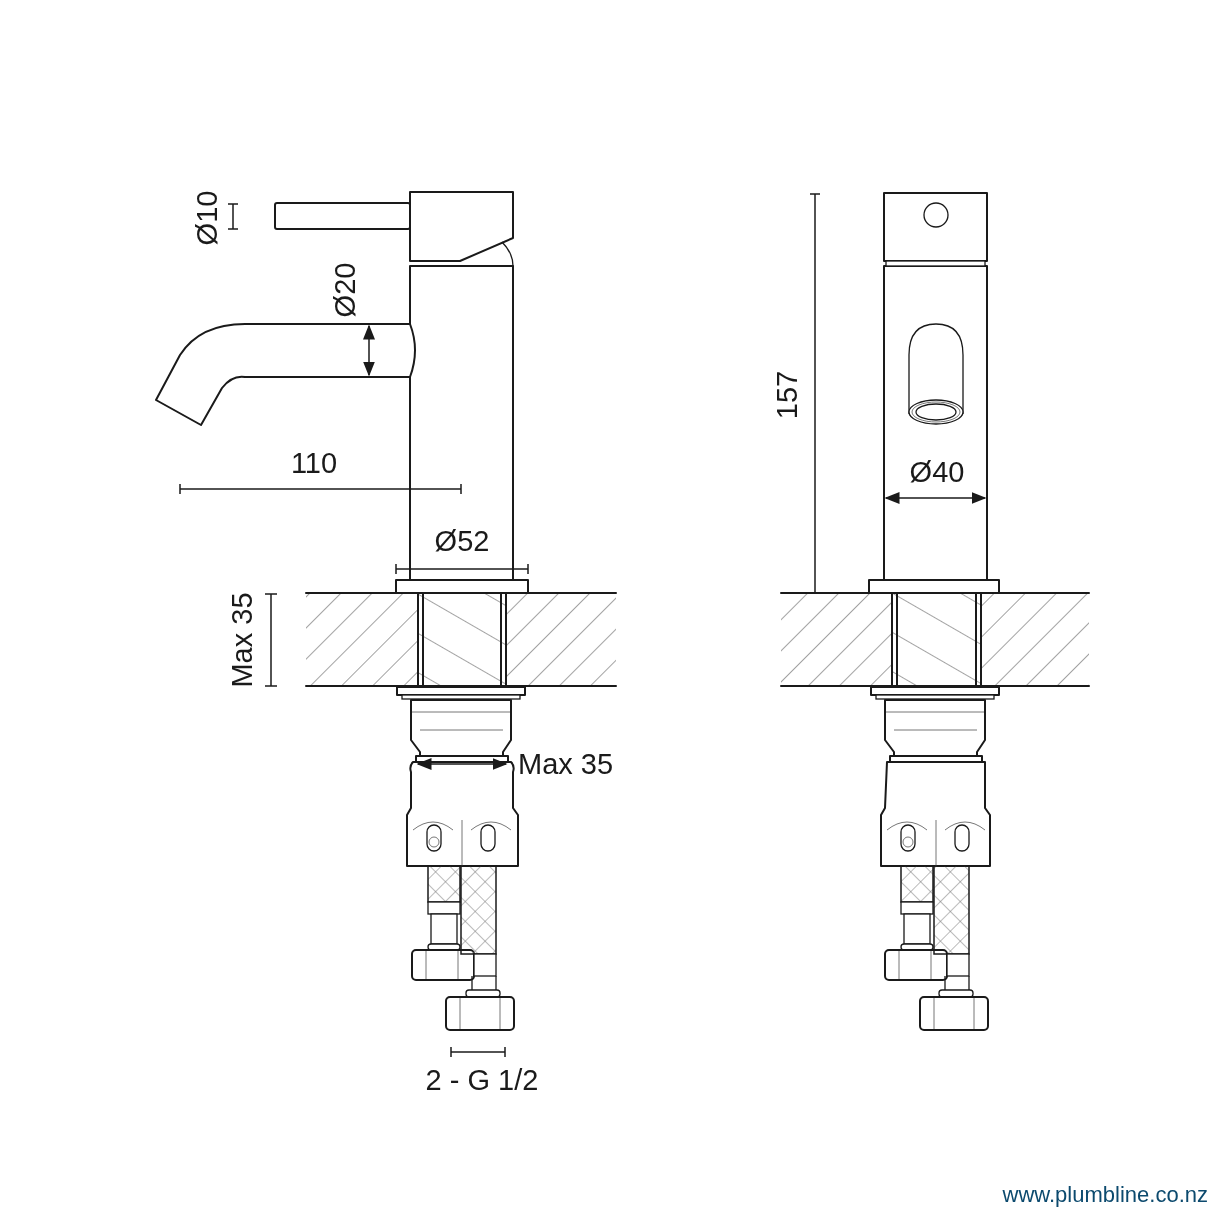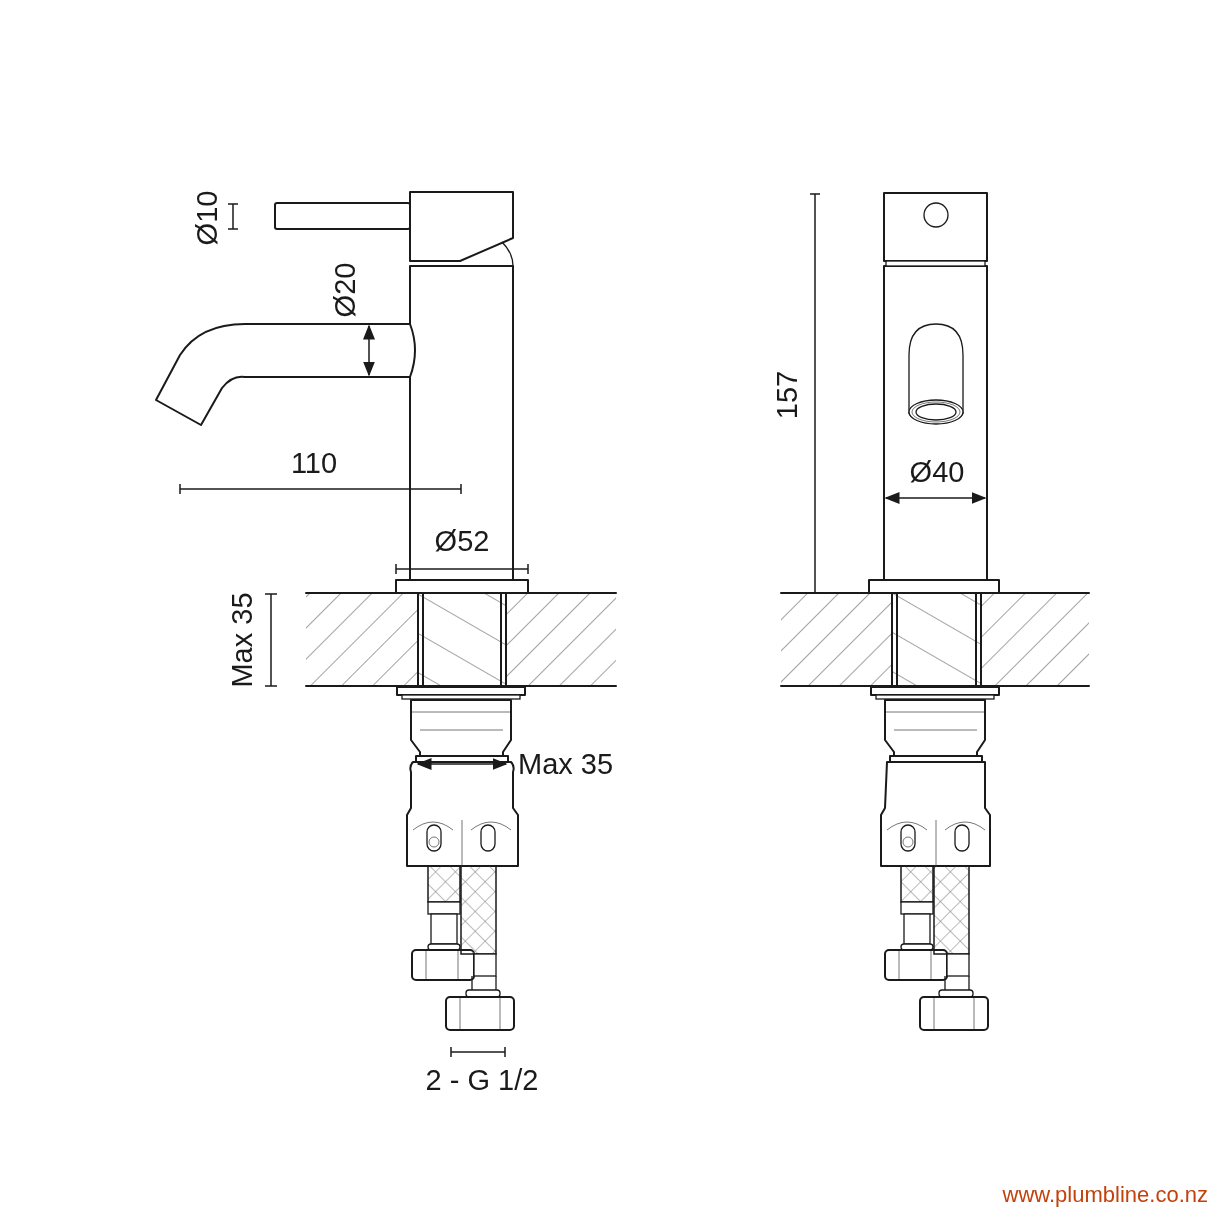--- a/index.html
+++ b/index.html
@@ -5,21 +5,21 @@
     html, body { margin: 0; padding: 0; background: #ffffff; }
     body { width: 1220px; height: 1220px; position: relative; overflow: hidden;
            font-family: "Liberation Sans", "DejaVu Sans", sans-serif; color: #1a1a1a; }
     svg#drawing { position: absolute; left: 0; top: 0; width: 1220px; height: 1220px; }
     .ln { fill: none; stroke: #1a1a1a; stroke-width: 2; stroke-linejoin: round; stroke-linecap: round; }
     .thin { fill: none; stroke: #1a1a1a; stroke-width: 1.3; }
     .hair { fill: none; stroke: #777; stroke-width: 1; }
     .fillw { fill: #ffffff; }
     .dim { fill: none; stroke: #1a1a1a; stroke-width: 1.5; }
     .lbl { font-family: "Liberation Sans", "DejaVu Sans", sans-serif; font-size: 29px; fill: #1a1a1a; font-weight: 400; }
-    .url { position: absolute; right: 12px; bottom: 12px; font-size: 22px; color: #c2410c;
+    .url { position: absolute; right: 12px; bottom: 12px; font-size: 22px; color: #0c4a6e;
            font-family: "Liberation Sans", "DejaVu Sans", sans-serif; }
   </style>
 </head>
 <body>
 
 <svg id="drawing" viewBox="0 0 1220 1220" xmlns="http://www.w3.org/2000/svg">
   <defs>
     <pattern id="hatch" patternUnits="userSpaceOnUse" width="22" height="22" patternTransform="rotate(45)">
       <line x1="0" y1="0" x2="0" y2="22" stroke="#555" stroke-width="1.1"></line>
     </pattern>

